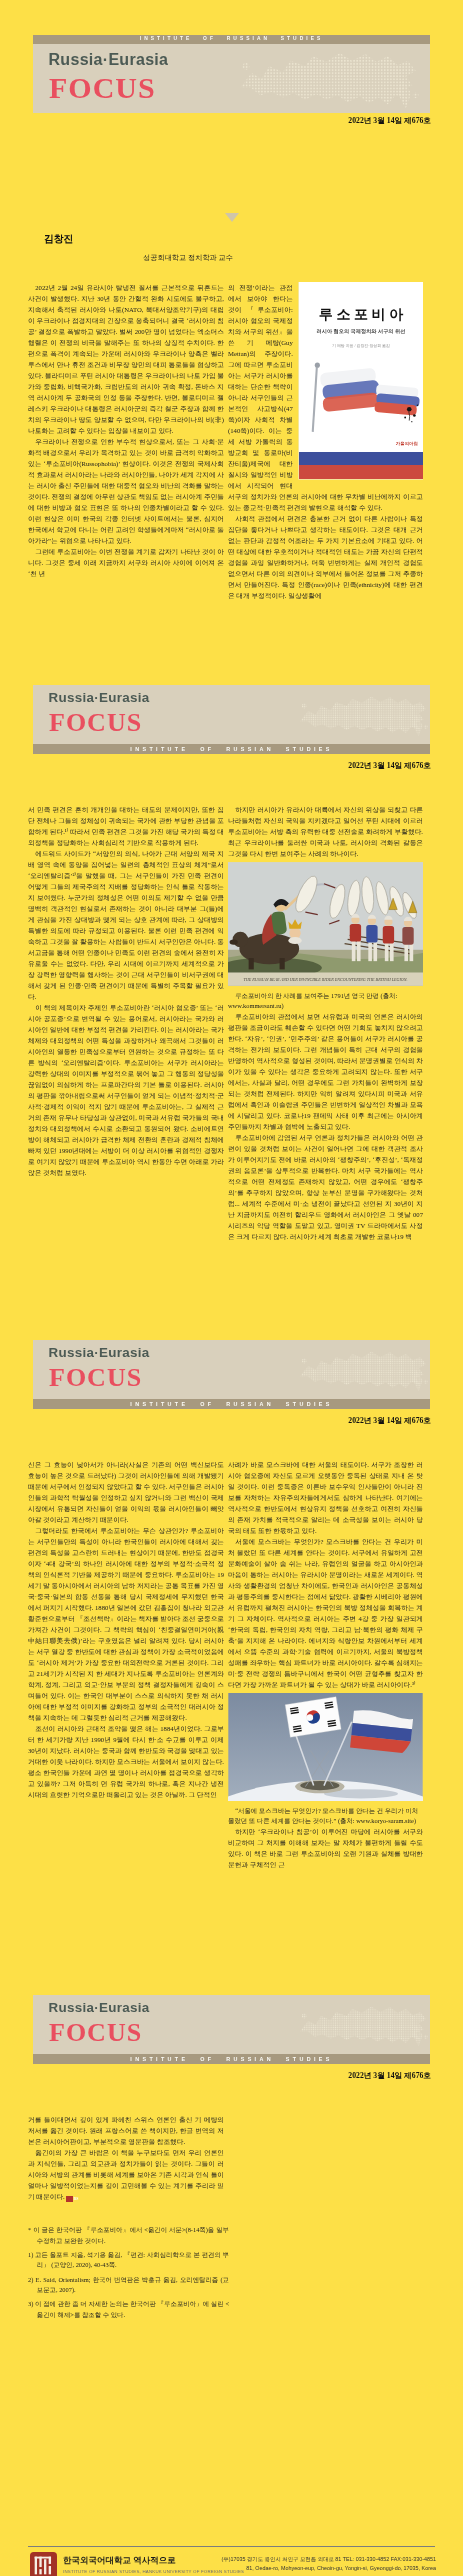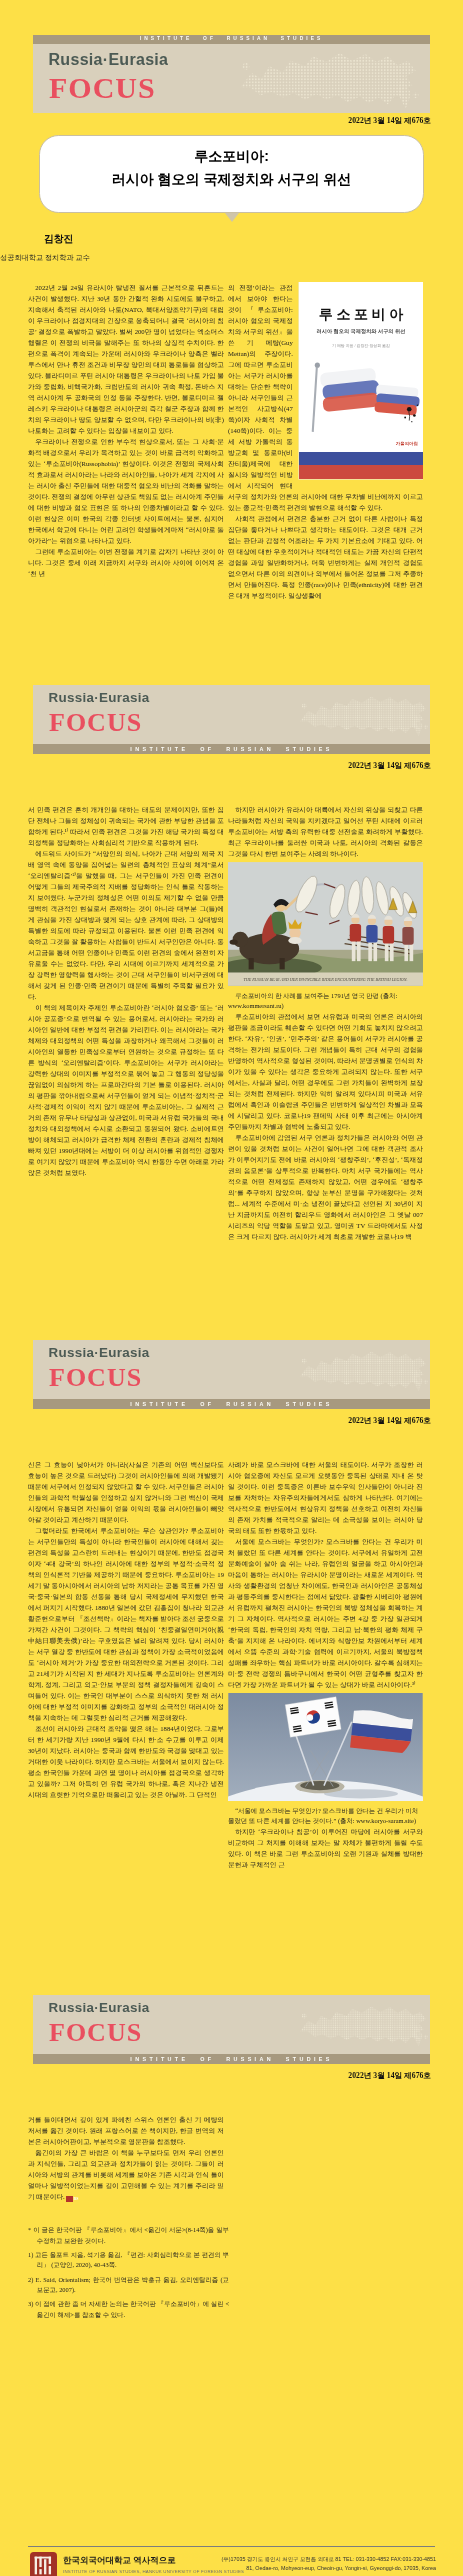--- a/index.html
+++ b/index.html
@@ -26,21 +26,21 @@
   .dateline.pn{top:106px;}
   
   .title-bubble{position:absolute;left:39px;top:135px;width:383px;height:76px;border:1.5px solid #c9bfa2;
     border-radius:19.6px;background:#fff;text-align:center;}
   .title-bubble .t1{margin-top:10.3px;font-family:"Liberation Sans",sans-serif;font-weight:800;font-size:14px;color:#000;line-height:21.6px;}
   .title-bubble .t2{font-family:"Liberation Sans",sans-serif;font-weight:800;font-size:14px;color:#000;line-height:23px;}
   .pointer{position:absolute;top:213px;left:225px;width:0;height:0;
     border-left:7.2px solid transparent;border-right:7.2px solid transparent;border-top:9.8px solid #cfc5a9;}
   .author{position:absolute;left:0;top:233px;width:420px;text-align:left;
     font-family:"Liberation Sans",sans-serif;font-weight:bold;font-size:9.8px;color:#111;padding-left:44px;}
-  .affil{position:absolute;left:0;top:253px;width:376px;font-size:7.2px;color:#222;}
+  .affil{position:absolute;left:0;top:253px;width:376px;text-align:center;font-size:7.2px;color:#222;}
   
   .col{position:absolute;font-size:6.7px;line-height:11px;text-align:justify;color:#1c1c1c;overflow:hidden;}
   .col p{margin:0;text-indent:7.2px;}
   .col p.frag{text-indent:0;}
   .lcol{left:28px;width:196px;}
   .rcol{left:228px;width:195px;}
   .cols-p1{top:282px;height:334px;}
   .cols-pn{top:149px;height:439px;}
   .cols-p4{top:149px;height:116px;}
   
@@ -96,24 +96,20 @@
   <div class="inst-bar p1">INSTITUTE OF RUSSIAN STUDIES</div>
   <div class="banner p1">
     <div class="logo1">Russia·Eurasia</div>
     <div class="logo2">FOCUS</div>
     <svg class="mapsvg" width="202" height="67" viewBox="0 0 330 120">
         <use href="#rumap"></use>
       </svg>
   </div>
   <div class="dateline p1">2022년 3월 14일 제676호</div>
 
-  <div class="title-bubble">
-    <div class="t1">루소포비아:</div>
-    <div class="t2">러시아 혐오의 국제정치와 서구의 위선</div>
-  </div>
   <div class="pointer"></div>
   <div class="author">김창진</div>
   <div class="affil">성공회대학교 정치학과 교수</div>
 
   <div class="col lcol cols-p1">
     <p>2022년 2월 24일 유라시아 탈냉전 질서를 근본적으로 뒤흔드는 사건이 발생했다. 지난 30년 동안 간헐적 완화 시도에도 불구하고, 지속해서 축적된 러시아와 나토(NATO, 북대서양조약기구)의 대립이 우크라이나 접경지대의 긴장으로 응축되더니 결국 ‘러시아의 침공’ 결정으로 폭발하고 말았다. 벌써 200만 명이 넘었다는 엑소더스 행렬은 이 전쟁의 비극을 말해주는 또 하나의 상징적 수치이다. 한편으로 폭격이 계속되는 가운데 러시아와 우크라이나 양측은 벨라루스에서 만나 휴전 조건과 비무장 양민의 대피 통로들을 협상하고 있다. 블라디미르 푸틴 러시아 대통령은 우크라이나의 나토 가입 불가와 중립화, 비핵국가화, 크림반도의 러시아 귀속 확정, 돈바스 지역 러시아계 두 공화국의 인정 등을 주장한다. 반면, 볼로디미르 젤레스키 우크라이나 대통령은 러시아군의 즉각 철군 주장과 함께 한 치의 우크라이나 땅도 양보할 수 없으며, 다만 우크라이나의 비(非)나토화는 고려할 수 있다는 입장을 내보이고 있다.</p>
     <p>우크라이나 전쟁으로 인한 부수적 현상으로서, 또는 그 사회·문화적 배경으로서 우리가 목격하고 있는 것이 바로 급격히 악화하고 있는 ‘루소포비아(Russophobia)’ 현상이다. 이것은 전쟁의 국제사회적 효과로서 러시아라는 나라와 러시아인들, 나아가 세계 각지에 사는 러시아 출신 주민들에 대한 대중적 혐오와 비난의 격화를 말하는 것이다. 전쟁의 결정에 아무런 상관도 책임도 없는 러시아계 주민들에 대한 비방과 혐오 표현은 또 하나의 인종차별이라고 할 수 있다. 이런 현상은 이미 한국의 각종 인터넷 사이트에서는 물론, 심지어 한국에서 학교에 다니는 어린 고려인 학생들에게마저 “러시아로 돌아가라”는 위협으로 나타나고 있다.</p>
     <p>그런데 루소포비아는 이번 전쟁을 계기로 갑자기 나타난 것이 아니다. 그것은 중세 이래 지금까지 서구와 러시아 사이에 이어져 온 ‘천 년</p>
   </div>
   <div class="col rcol cols-p1">

